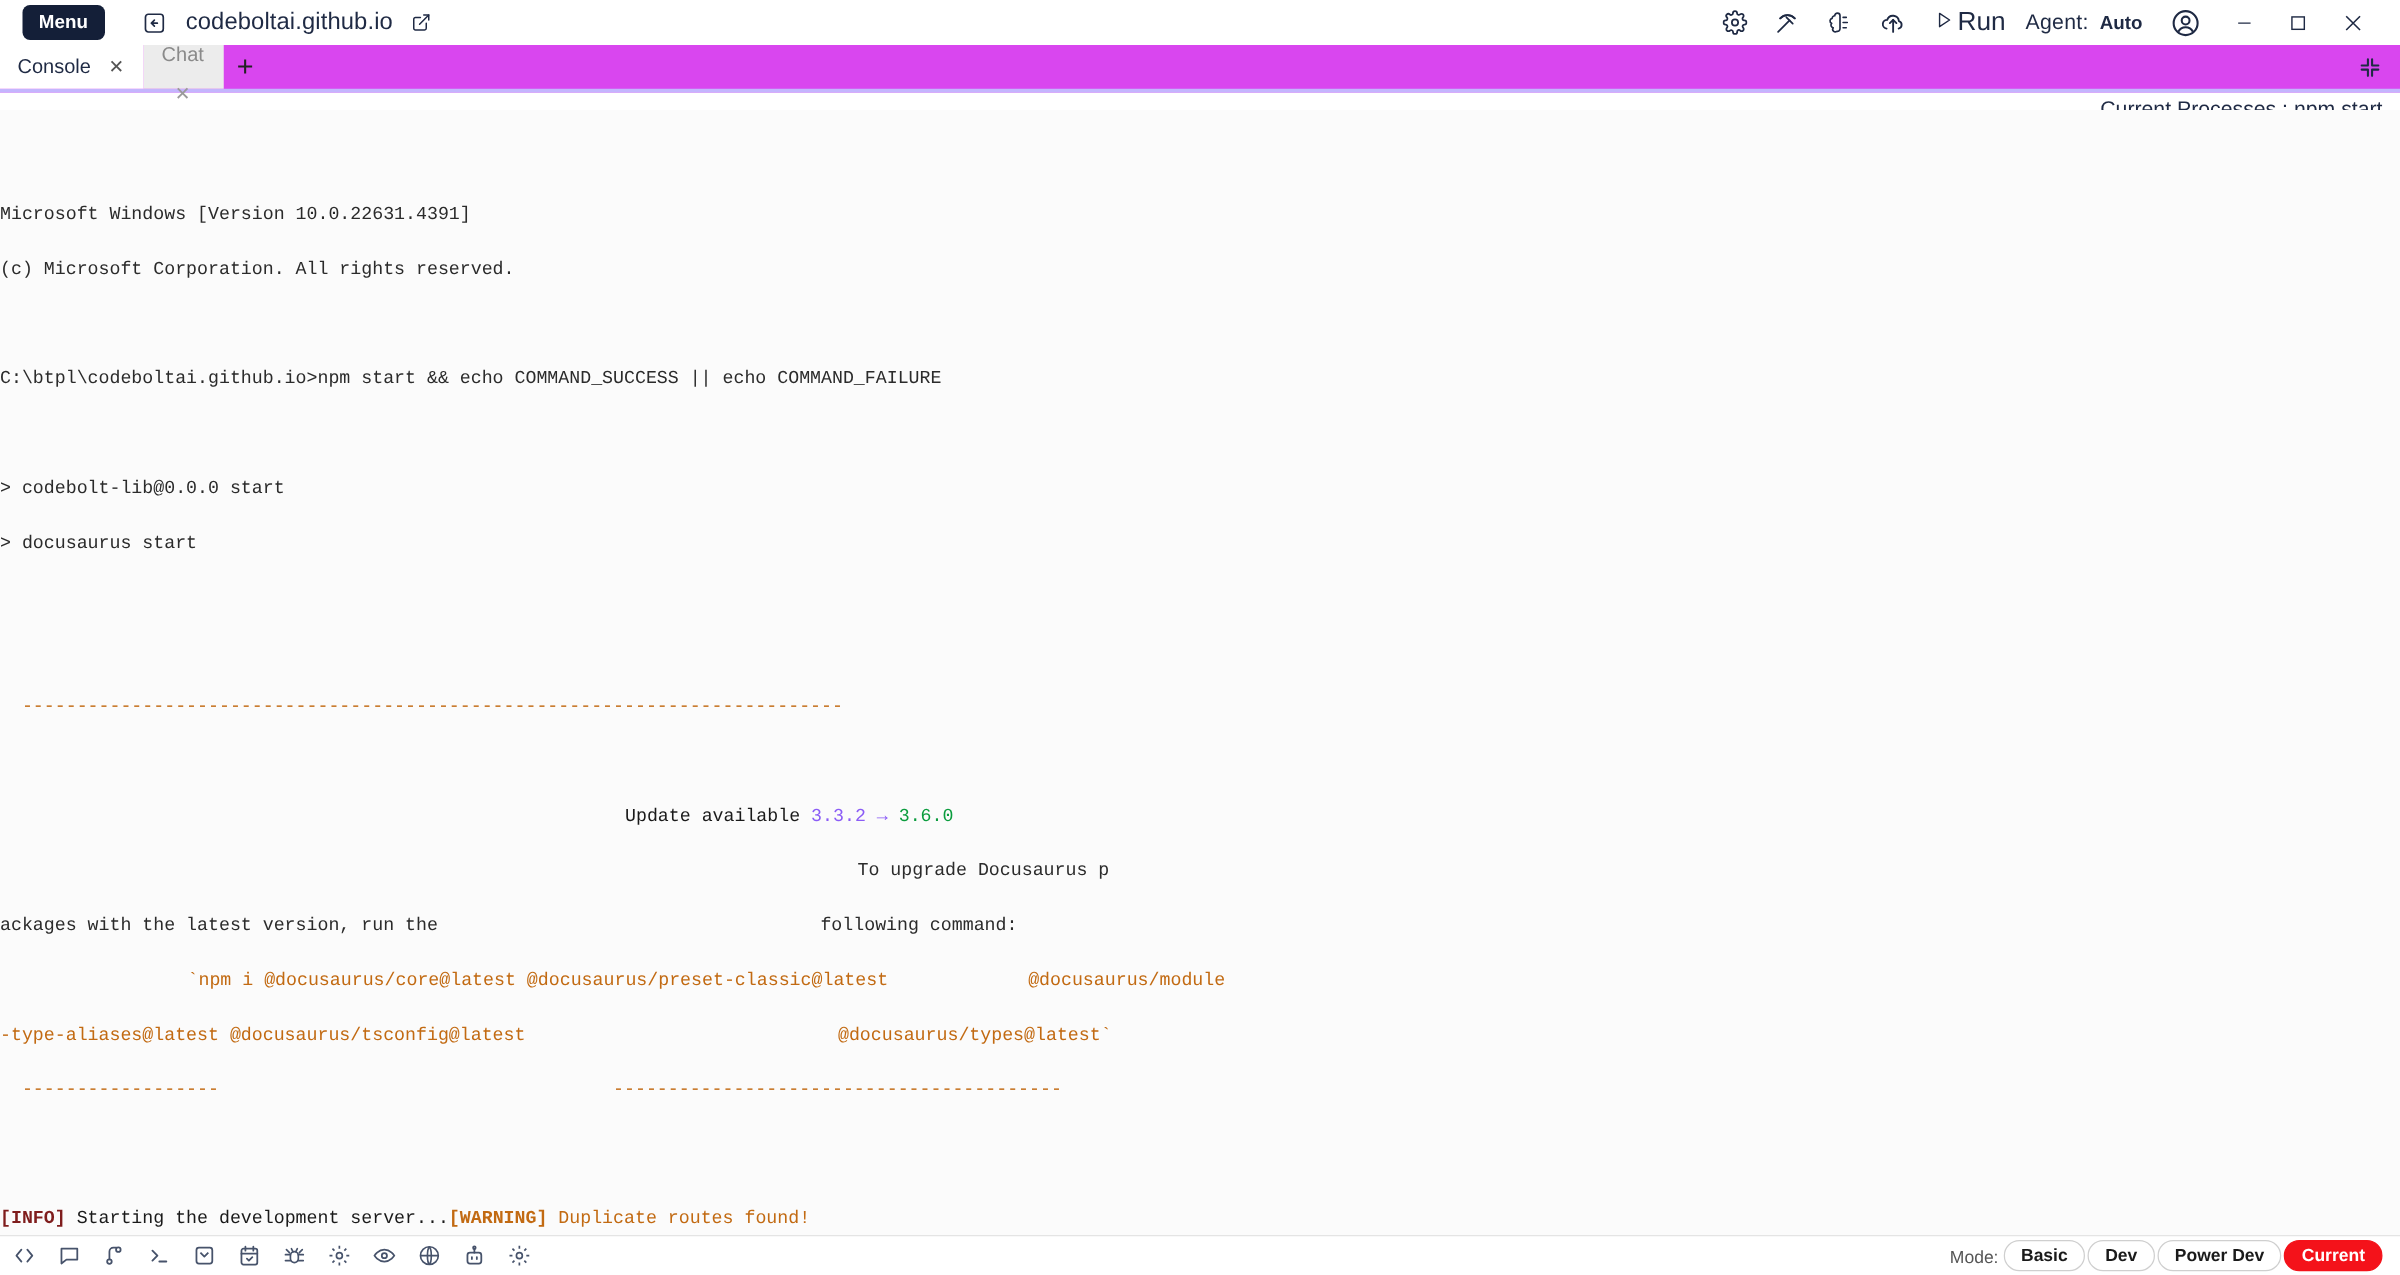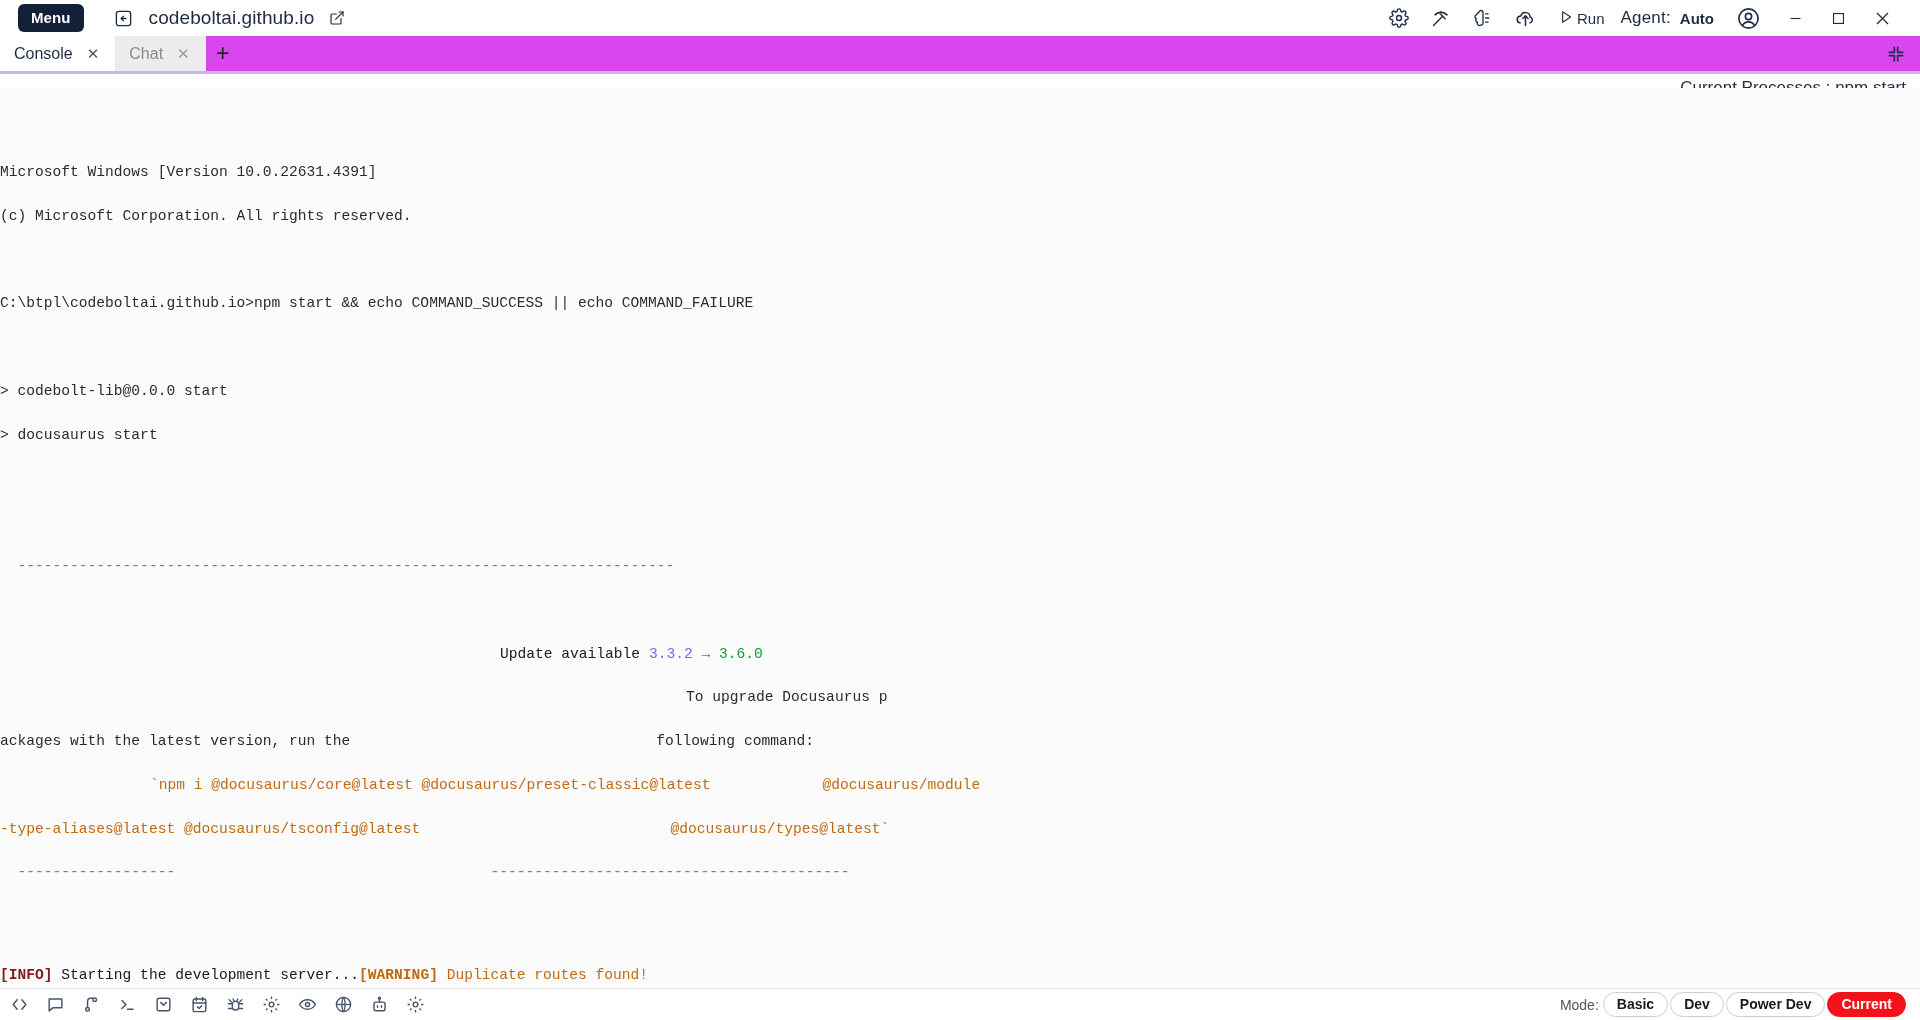--- a/index.html
+++ b/index.html
@@ -49,21 +49,21 @@
     display: flex;
     align-items: center;
     gap: 22px;
     padding-right: 16px;
   }
   .run-btn {
     display: flex;
     align-items: center;
     gap: 3px;
     color: #1f2a44;
-    font-size: 15px;
+    font-size: 21px;
   }
   .agent-label { font-size: 17px; color: #1f2a44; letter-spacing: .2px; }
   .agent-value { font-size: 15px; color: #1f2a44; font-weight: 600; }
   .agent-wrap { display: flex; align-items: center; gap: 9px; margin-left: -6px;}
   .win-btns { display: flex; align-items: center; gap: 26px; margin-left: 4px; }
 
   
   .tabbar {
     height: 38px;
     display: flex;
@@ -74,21 +74,21 @@
   }
   .tab {
     display: flex;
     align-items: center;
     gap: 14px;
     padding: 0 16px 0 14px;
     font-size: 16px;
     cursor: pointer;
   }
   .tab.active { background: #ffffff; color: #1f2a44; }
-  .tab.inactive { background: #ececec; color: #8a8a8a; }
+  .tab.inactive { background: #ececec; color: #8a8a8a; flex-direction: column; }
   .tab-close { font-size: 15px; line-height: 1; color: #555; }
   .tab.inactive .tab-close { color: #9a9a9a; }
   .tab-add {
     display: flex; align-items: center; justify-content: center;
     width: 34px; font-size: 23px; color: #222; cursor: pointer;
   }
   .tabbar-right {
     margin-left: auto; display: flex; align-items: center;
     padding-right: 14px;
   }

